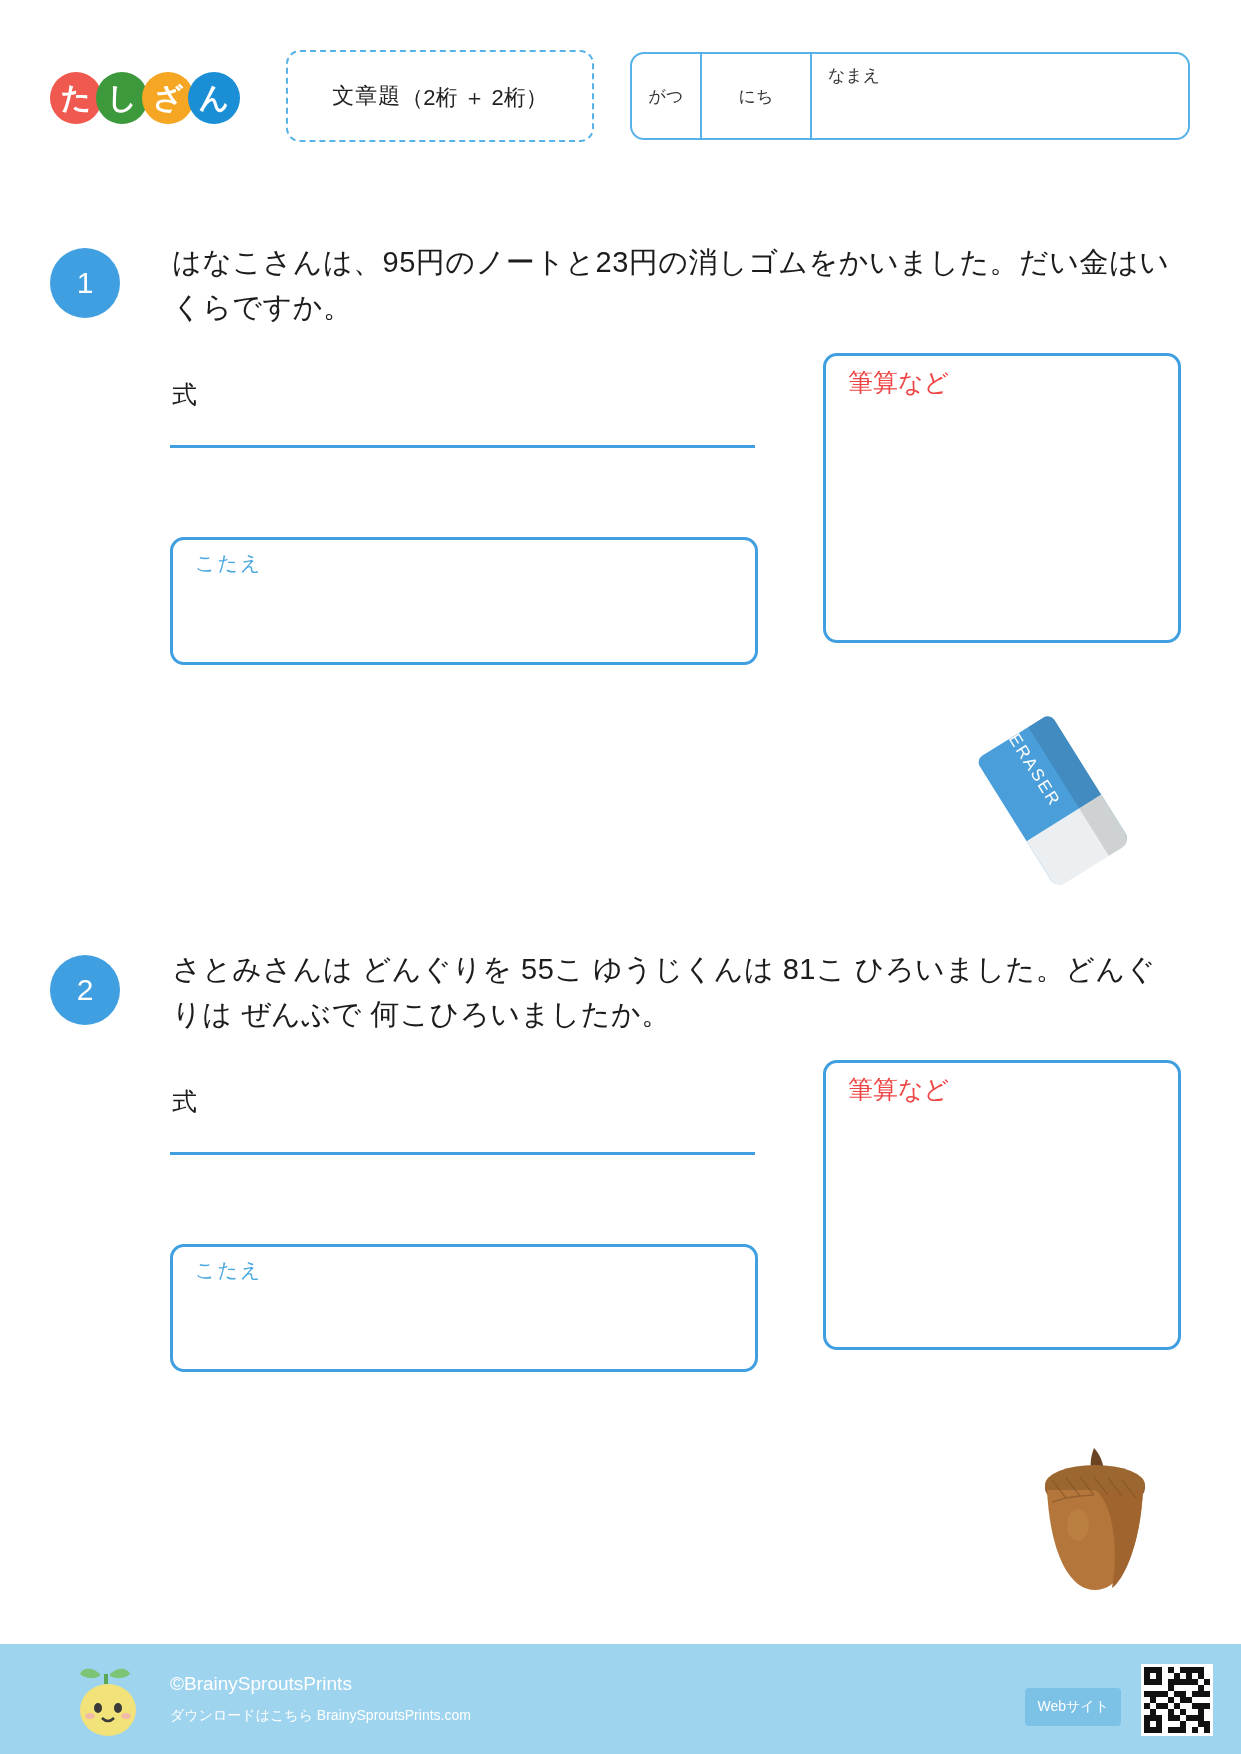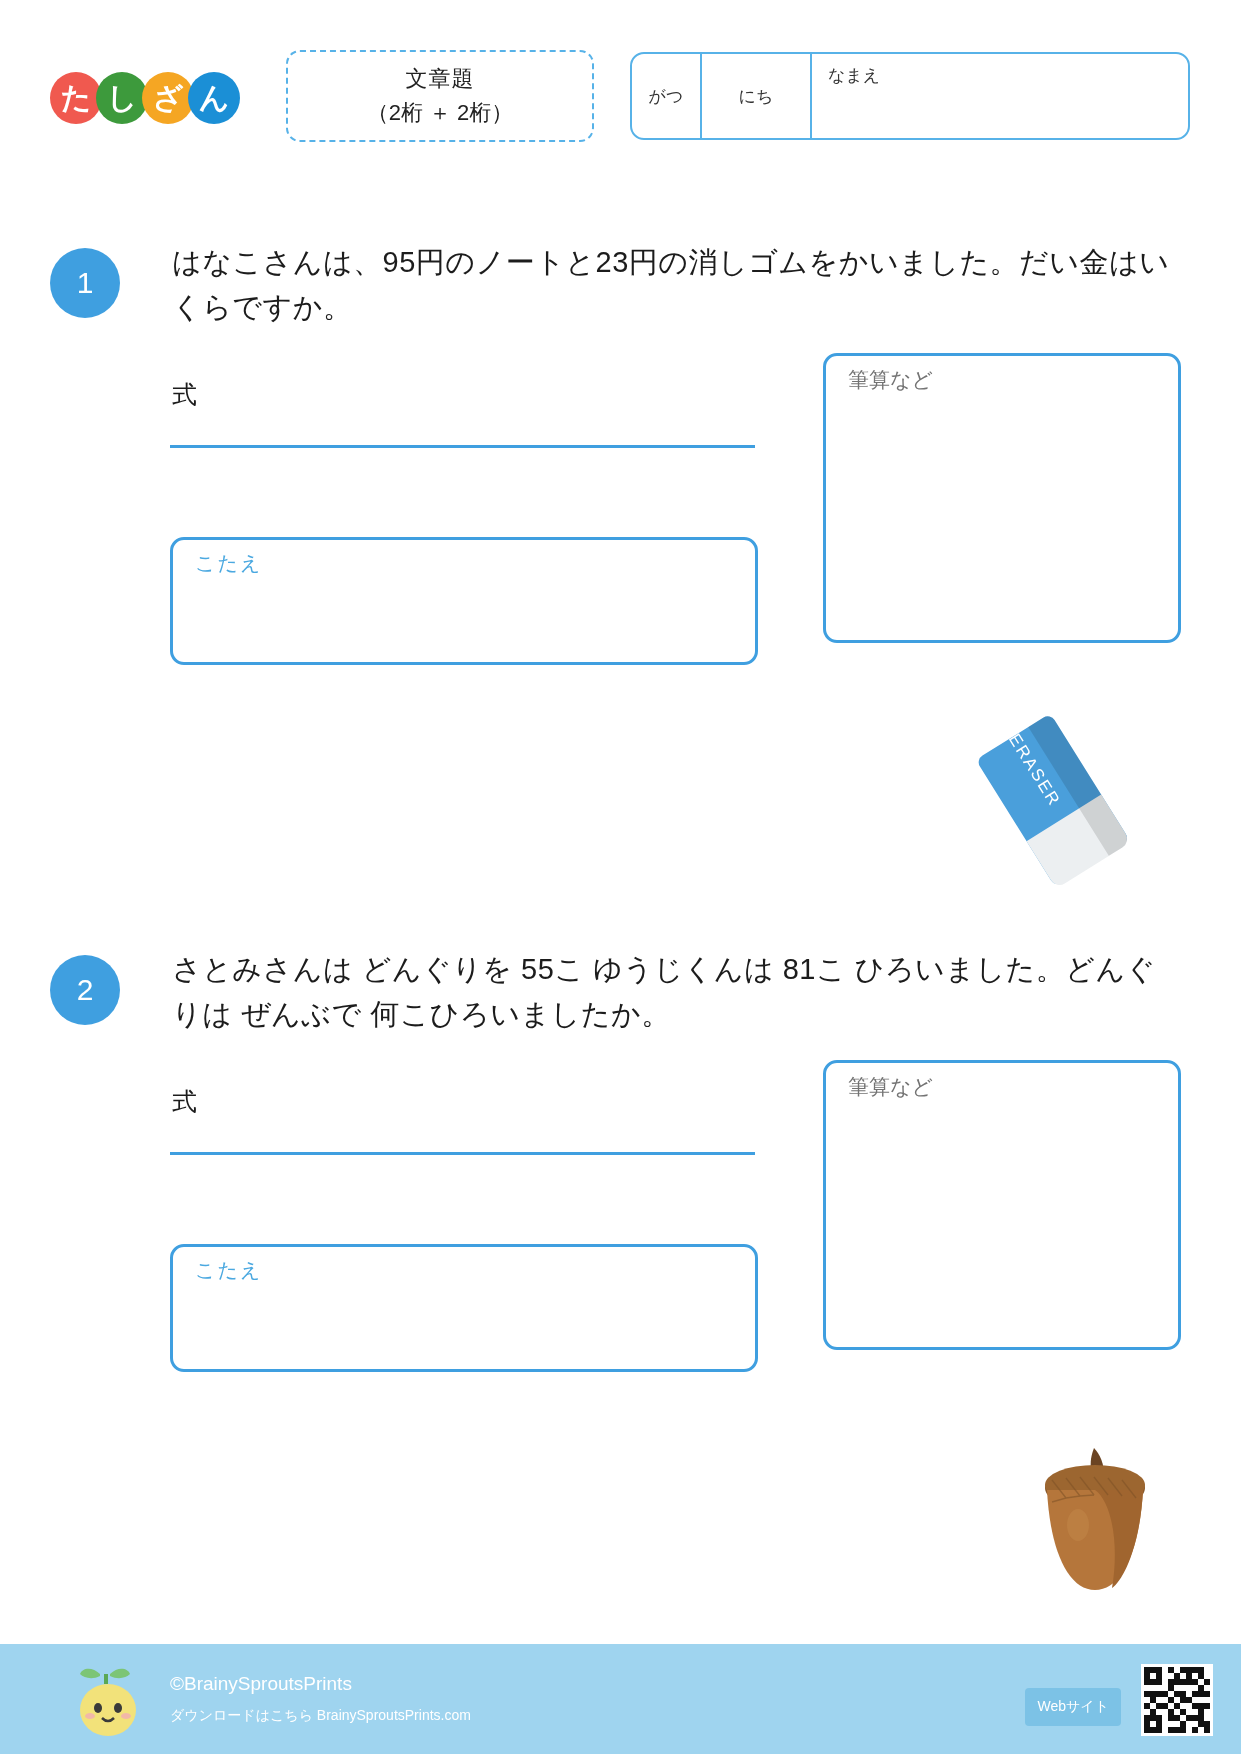--- a/index.html
+++ b/index.html
@@ -45,21 +45,21 @@
   .logo .ch:nth-child(4) { background: #1b8fd6; }
   .logo .ch:nth-child(5) { background: #2c7fc9; }
 
   .title-box {
     position: absolute;
     left: 286px; top: 50px;
     width: 308px; height: 92px;
     border: 2px dashed #57b2e8;
     border-radius: 14px;
     display: flex;
-    flex-direction: column;
+    flex-direction: row;
     align-items: center;
     justify-content: center;
     color: #222;
   }
   .title-box .t1 { font-size: 22px; letter-spacing: 1px; }
   .title-box .t2 { font-size: 22px; margin-top: 4px; }
 
   .name-box {
     position: absolute;
     left: 630px; top: 52px;
@@ -146,22 +146,22 @@
   .work-box {
     position: absolute;
     left: 823px; top: 105px;
     width: 358px; height: 290px;
     border: 3px solid #3f9fe0;
     border-radius: 14px;
   }
   .work-box .lbl {
     position: absolute;
     left: 22px; top: 10px;
-    font-size: 21px;
-    color: #737373;
+    font-size: 25px;
+    color: #ef4444;
   }
 
   
   .eraser {
     position: absolute;
     left: 995px; top: 715px;
     width: 155px; height: 175px;
     transform: rotate(-32deg);
   }
   .eraser .body {

